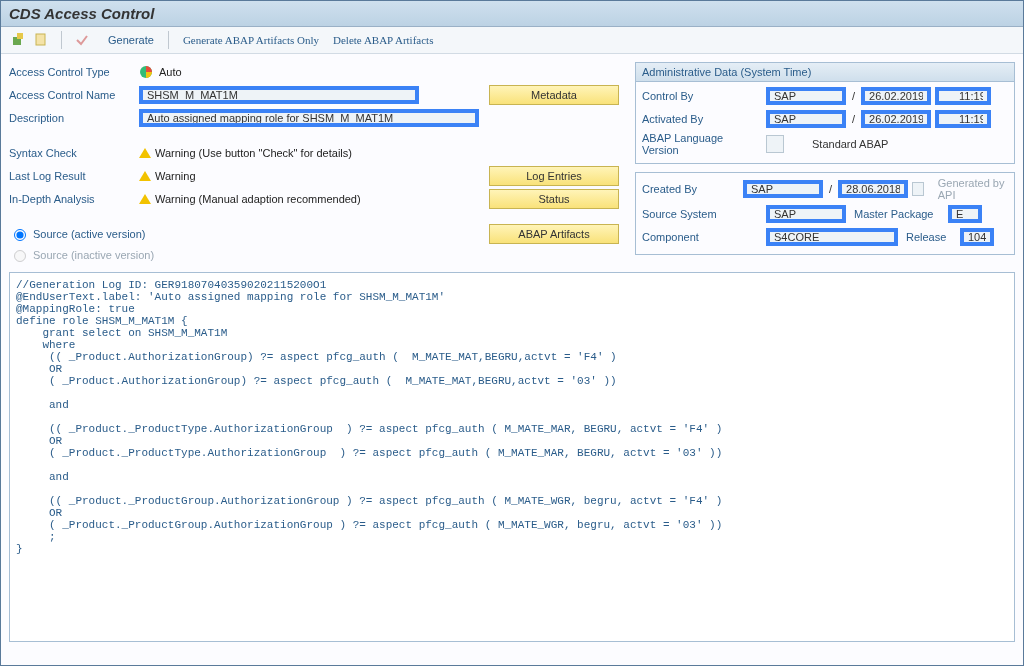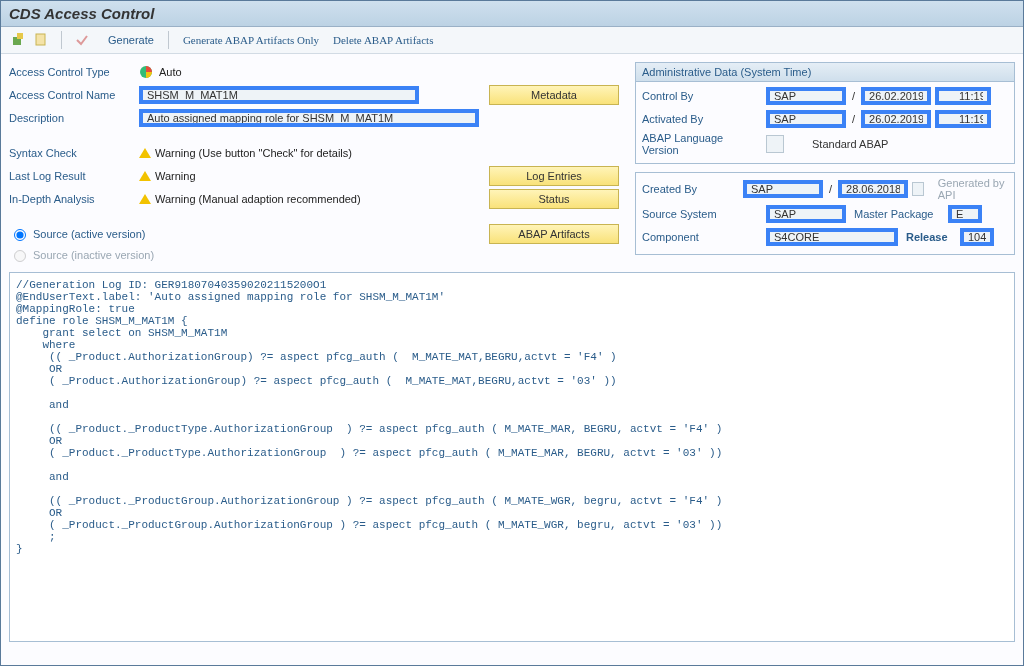--- a/index.html
+++ b/index.html
@@ -259,21 +259,21 @@
         </div>
         <div class="panel-row">
           <div class="plabel">Source System</div>
           <input class="text-input" style="width: 80px;" value="SAP">
           <span class="plain-text" style="width:94px; color:#2a5c8a;">Master Package</span>
           <input class="text-input" style="width: 34px;" value="E">
         </div>
         <div class="panel-row">
           <div class="plabel">Component</div>
           <input class="text-input" style="width: 132px;" value="S4CORE">
-          <span class="plain-text" style="width:54px; color:#2a5c8a;font-weight:bold;">Release</span>
+          <span class="plain-text" style="width:54px; color:#2a5c8a;">Release</span>
           <input class="text-input" style="width: 34px;" value="104">
         </div>
       </div>
     </div>
   </div>
 </div>
 
 <div class="source-box">//Generation Log ID: GER918070403590202115200O1
 @EndUserText.label: 'Auto assigned mapping role for SHSM_M_MAT1M'
 @MappingRole: true

